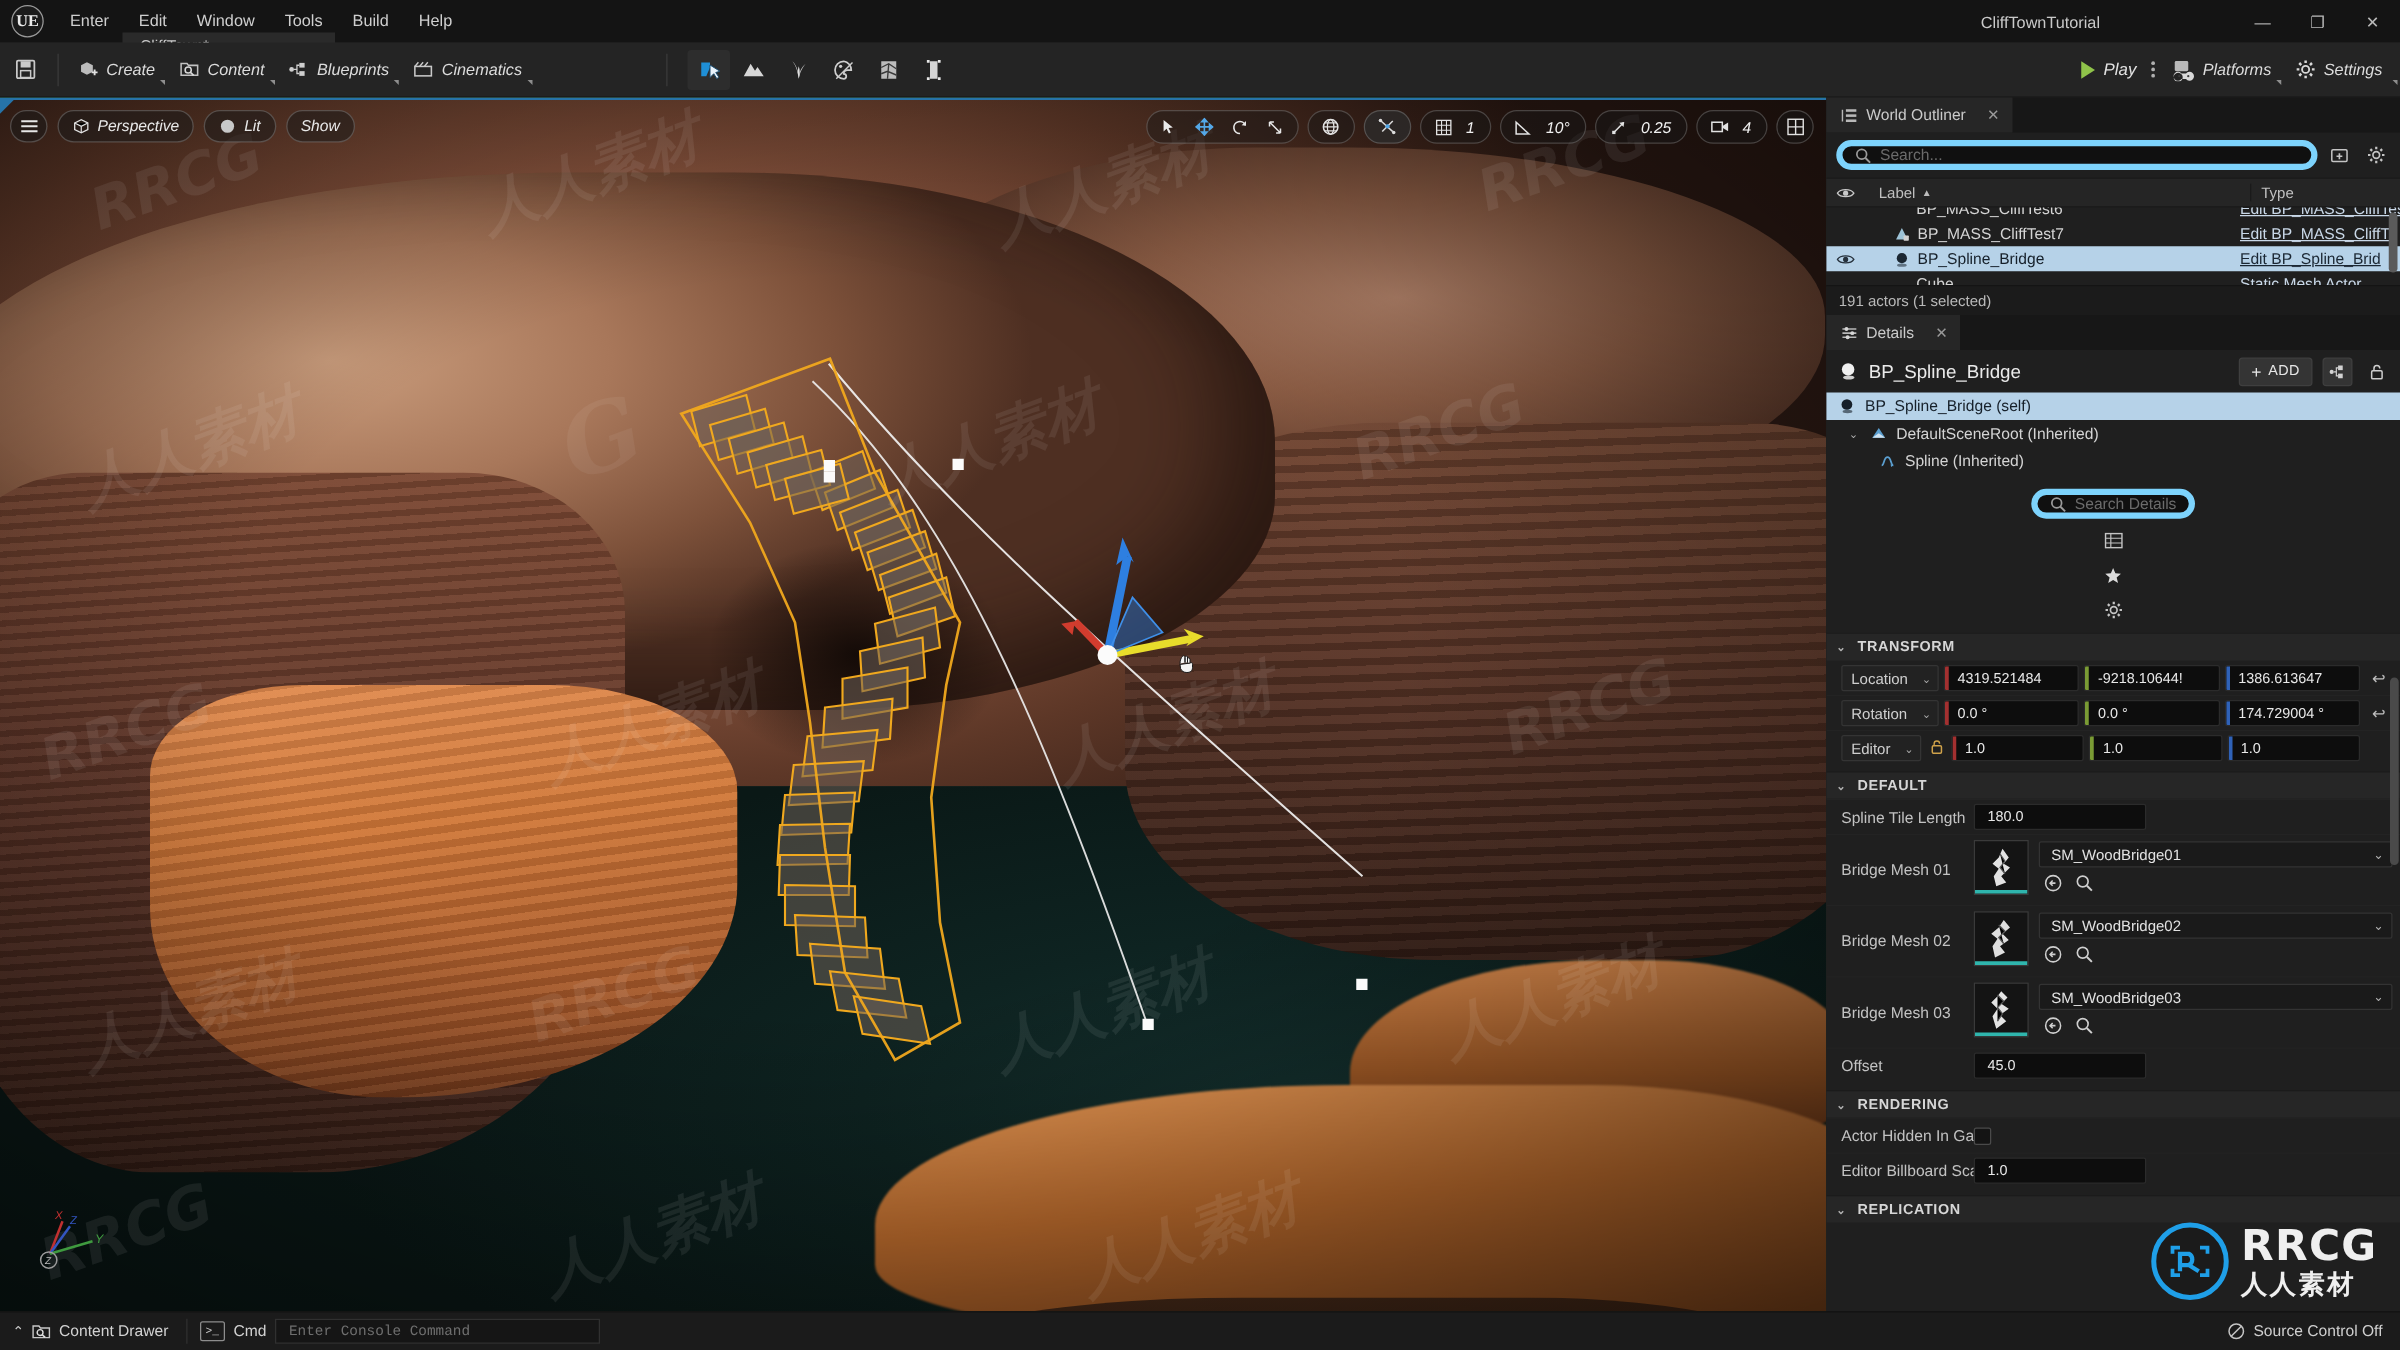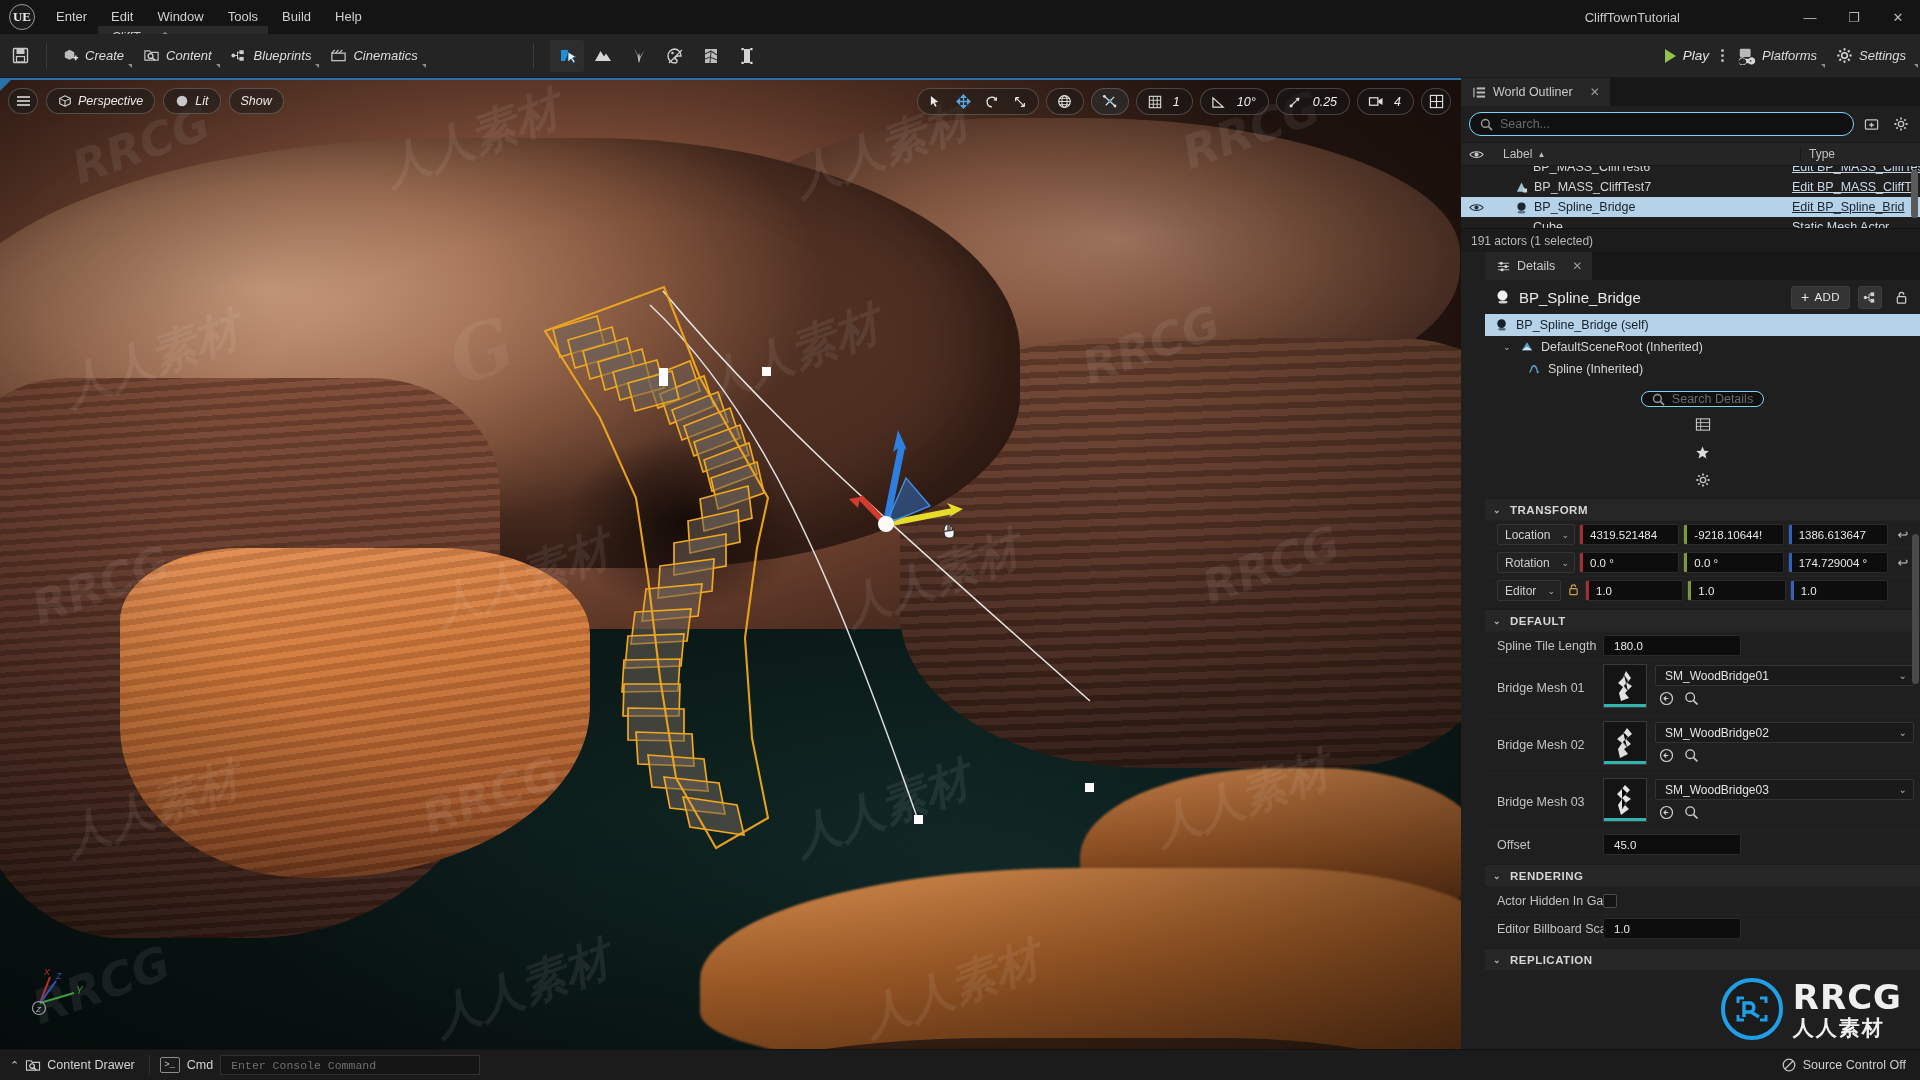--- a/index.html
+++ b/index.html
@@ -228,21 +228,21 @@
     height: 28px; background: #262626; display: flex; align-items: center; gap: 7px;
     padding: 0 10px 0 12px; font-size: 12.5px; color: #cacaca;
   }
   .tab-close { font-size: 12px; color: #9a9a9a; margin-left: 10px; }
 
   
   .outliner { background: #1f1f1f; }
   .search-row { display: flex; align-items: center; gap: 7px; padding: 6px 8px 6px 8px; }
   .search-box {
     flex: 1; height: 24px; border-radius: 12px; background: #101010;
-    border: 1px solid #7dd3fc; display: flex; align-items: center; gap: 7px; padding: 0 10px;
+    border: 5px solid #7dd3fc; display: flex; align-items: center; gap: 7px; padding: 0 10px;
   }
   .search-ph { font-size: 12.5px; color: #6b6b6b; }
   .ico-btn { width: 22px; height: 22px; display: flex; align-items: center; justify-content: center; }
   .col-header {
     height: 24px; background: #252525; display: flex; align-items: center;
     border-top: 1px solid #191919; border-bottom: 1px solid #191919;
     font-size: 12px; color: #c0c0c0;
   }
   .ch-eye { width: 30px; display: flex; justify-content: center; }
   .ch-label { flex: 1; padding-left: 12px; display: flex; align-items: center; gap: 5px; }
@@ -256,21 +256,21 @@
     width: 128px; color: #c9d8e8; text-decoration: underline; font-size: 12.5px;
     overflow: hidden; white-space: nowrap;
   }
   .o-row.sel .o-type { color: #1b2733; }
   .o-status {
     height: 24px; background: #1b1b1b; display: flex; align-items: center;
     padding-left: 10px; font-size: 12px; color: #b9b9b9; border-top: 1px solid #141414;
   }
 
   
-  .details { flex: 1; display: flex; flex-direction: column; background: #1f1f1f; overflow: hidden; padding-left: 24px; }
+  .details { flex: 1; display: flex; flex-direction: column; background: #1f1f1f; overflow: hidden; }
   .det-head {
     height: 34px; display: flex; align-items: center; padding: 0 8px 0 10px; gap: 8px;
     background: #1f1f1f;
   }
   .det-title { font-size: 15px; color: #eaeaea; flex: 1; }
   .add-btn {
     height: 23px; background: #343434; border: 1px solid #3f3f3f; border-radius: 3px;
     display: flex; align-items: center; gap: 5px; padding: 0 9px; font-size: 11.5px;
     color: #e6e6e6; letter-spacing: 0.4px;
   }

